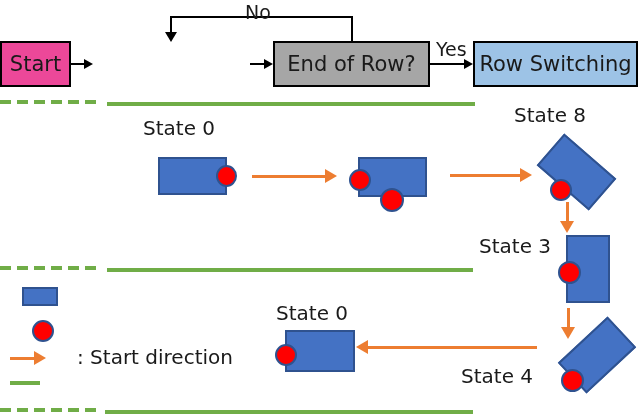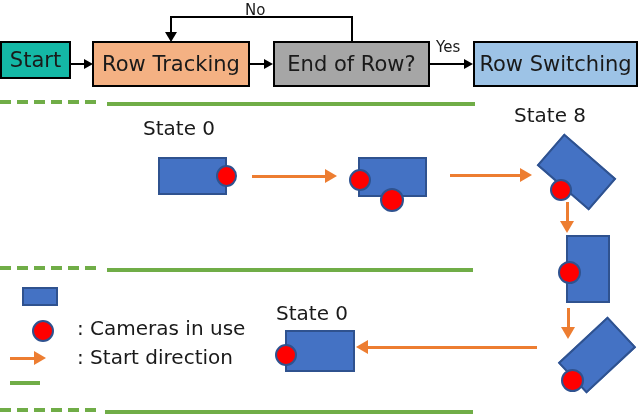--- a/index.html
+++ b/index.html
@@ -6,37 +6,37 @@
   #canvas{
     position:relative;width:640px;height:416px;background:#fff;overflow:hidden;
     font-family:"DejaVu Sans","Liberation Sans",sans-serif;color:#1a1a1a;
   }
   
   .fc-node{
     position:absolute;box-sizing:border-box;border:2px solid #000;
     display:flex;align-items:center;justify-content:center;
     font-size:21px;line-height:1;white-space:nowrap;
   }
-  #fc-start{left:0;top:41px;width:71px;height:38px;background:#14b8a6;}
+  #fc-start{left:0;top:41px;width:71px;height:46px;background:#ec4899;}
   #fc-rt{left:92px;top:41px;width:158px;height:46px;background:#F4B183;}
   #fc-eor{left:273px;top:41px;width:157px;height:46px;background:#A6A6A6;}
   #fc-rs{left:473px;top:41px;width:165px;height:46px;background:#9DC3E6;}
 
   
   .bline{position:absolute;background:#000;}
   .bhead-right{position:absolute;width:0;height:0;border-top:5px solid transparent;border-bottom:5px solid transparent;border-left:9px solid #000;}
   .bhead-down{position:absolute;width:0;height:0;border-left:6px solid transparent;border-right:6px solid transparent;border-top:10px solid #000;}
   #ba1s{left:71px;top:63px;width:15px;height:2px;}   #ba1h{left:84px;top:59px;}
   #ba2s{left:250px;top:63px;width:16px;height:2px;}  #ba2h{left:264px;top:59px;}
   #ba3s{left:430px;top:63px;width:35px;height:2px;}  #ba3h{left:464px;top:59px;}
   #nl-h{left:170px;top:16px;width:183px;height:2px;}
   #nl-vr{left:351px;top:16px;width:2px;height:26px;}
   #nl-vl{left:170px;top:16px;width:2px;height:17px;}
   #nl-head{left:165px;top:32px;}
-  .edge-label{position:absolute;font-size:15px;line-height:1.2;white-space:nowrap;}
+  .edge-label{position:absolute;font-size:19px;line-height:1.2;white-space:nowrap;}
   #lbl-no{left:245px;top:1px;}
   #lbl-yes{left:436px;top:38px;}
 
   
   .crop-solid{position:absolute;height:4px;background:#70AD47;}
   .crop-dash{position:absolute;height:4px;background:repeating-linear-gradient(90deg,#70AD47 0 11px,transparent 11px 17px);}
   #cl1d{left:0;top:100px;width:96px;}   #cl1s{left:107px;top:102px;width:368px;}
   #cl2d{left:0;top:266px;width:96px;}   #cl2s{left:107px;top:268px;width:366px;}
   #cl3d{left:0;top:408px;width:96px;}   #cl3s{left:105px;top:410px;width:368px;}
 
@@ -89,23 +89,20 @@
   #leg-crop-text{left:77px;top:373px;}
 </style>
 </head>
 <body>
 
 <div id="canvas">
 
   <div class="fc-node" id="fc-start">
     <span>Start</span>
   </div>
-  <div class="fc-node" id="fc-rt">
-    <span>Row Tracking</span>
-  </div>
   <div class="fc-node" id="fc-eor">
     <span>End of Row?</span>
   </div>
   <div class="fc-node" id="fc-rs">
     <span>Row Switching</span>
   </div>
 
   <div class="bline" id="ba1s"></div>
   <div class="bhead-right" id="ba1h"></div>
   <div class="bline" id="ba2s"></div>
@@ -122,20 +119,22 @@
 
   <div class="crop-dash" id="cl1d"></div>
   <div class="crop-solid" id="cl1s"></div>
   <div class="crop-dash" id="cl2d"></div>
   <div class="crop-solid" id="cl2s"></div>
   <div class="crop-dash" id="cl3d"></div>
   <div class="crop-solid" id="cl3s"></div>
 
   <div class="state-label" id="lbl-s0a">State 0</div>
   <div class="state-label" id="lbl-s2">State 8</div>
+  <div class="state-label" id="lbl-s3">State 3</div>
+  <div class="state-label" id="lbl-s4">State 4</div>
   <div class="state-label" id="lbl-s0b">State 0</div>
 
   <div class="robot" id="r-s0a"></div>
   <div class="robot" id="r-s1"></div>
   <div class="robot" id="r-s2"></div>
   <div class="robot" id="r-s3"></div>
   <div class="robot" id="r-s4"></div>
   <div class="robot" id="r-s0b"></div>
 
   <div class="cam" id="c-s0a"></div>
@@ -153,21 +152,20 @@
   <div class="oshaft" id="oa3s"></div>
   <div class="ohead-down" id="oa3h"></div>
   <div class="oshaft" id="oa4s"></div>
   <div class="ohead-down" id="oa4h"></div>
   <div class="oshaft" id="oa5s"></div>
   <div class="ohead-left" id="oa5h"></div>
 
   <div class="robot" id="leg-robot-swatch"></div>
 
   <div class="cam" id="leg-cam-swatch"></div>
-  <div class="legend-label" id="leg-cam-text">: Cameras in use</div>
 
   <div class="oshaft" id="oleg-s"></div>
   <div class="ohead-right" id="oleg-h"></div>
   <div class="legend-label" id="leg-move-text">: Start direction</div>
 
   <div class="crop-solid" id="leg-crop-swatch"></div>
 
 </div>
 
 </body></html>

